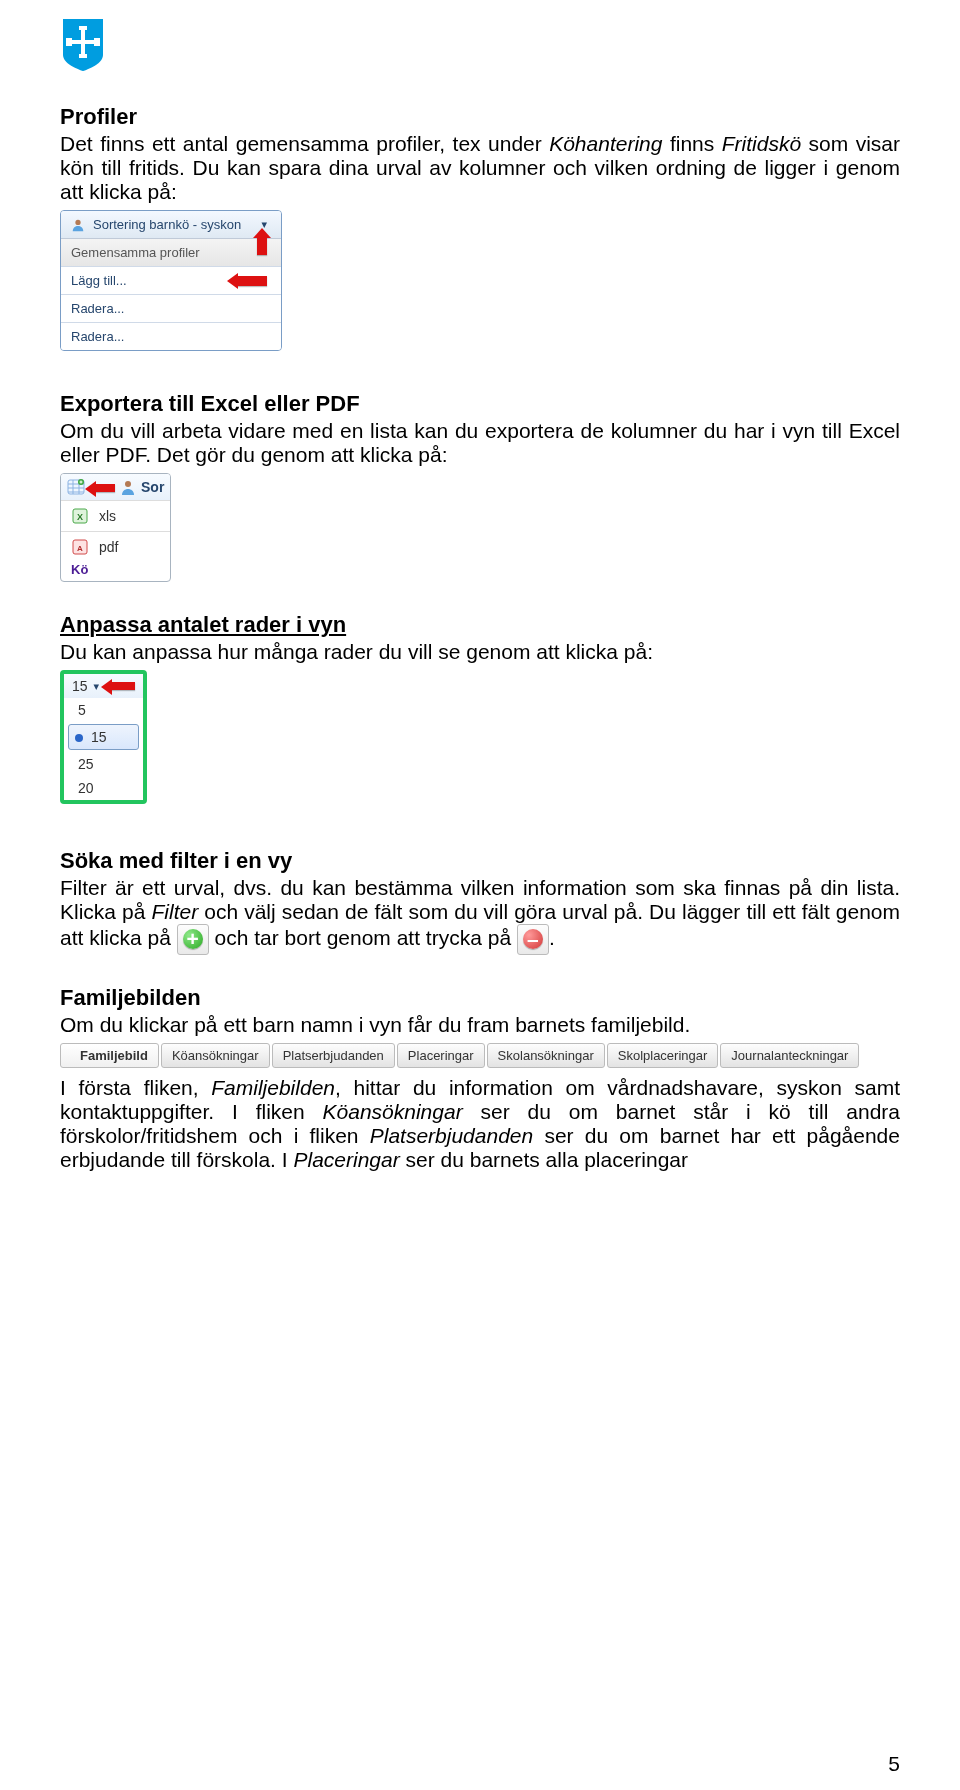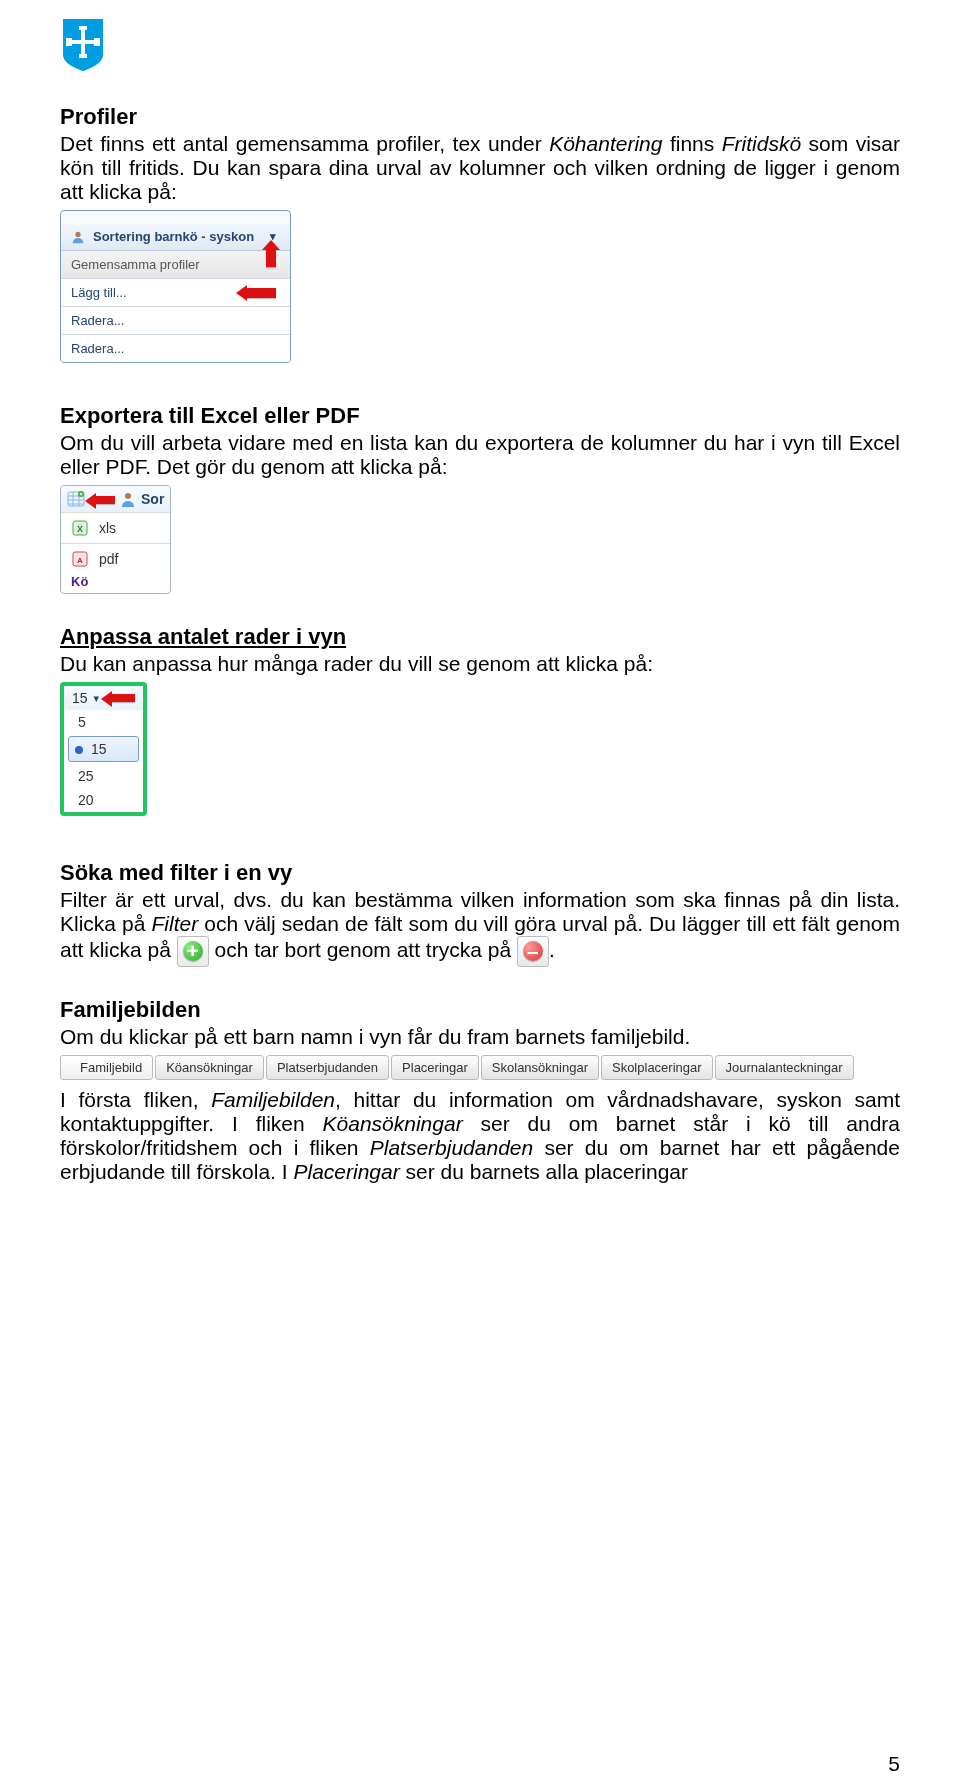--- a/index.html
+++ b/index.html
@@ -62,22 +62,21 @@
   }
   .menu-item {
     display: flex; align-items: center; gap: 8px;
     padding: 6px 14px 6px 10px;
     border-top: 1px solid rgba(120,150,190,.35);
     background: #fff;
   }
   .menu-item:first-child { border-top: none; }
   .menu-item.header {
     background: linear-gradient(#f3f8ff,#dfe9f3);
-    font-weight: bold;
-    margin-top: 12px;
+    font-weight: normal;
   }
   .menu-item.grey {
     background: linear-gradient(#f4f4f4,#e6e6e6);
     color: #555;
   }
   .menu-item .spacer { flex: 1; }
   .mini-icon { width: 14px; height: 14px; }
   .red-arrow-left {
     display: inline-block;
     width: 30px; height: 10px;
@@ -167,21 +166,21 @@
   
   .tabs{
     display:flex; gap:2px; font-size:13px; color:#333;
     margin:6px 0 8px 0;
   }
   .tab{
     background:linear-gradient(#fdfdfd,#e3e3e3);
     border:1px solid #bbb; border-radius:3px;
     padding:4px 10px;
   }
-  .tab.active{ font-weight:normal; background:linear-gradient(#fff,#f0f0f0);padding-left:19px; }
+  .tab.active{ font-weight:bold; background:linear-gradient(#fff,#f0f0f0);padding-left:19px; }
   
   .page-num{
     position:absolute; bottom:14px; right:60px;
     font-size:21px;
   }
 </style>
 </head>
 <body>
 
 

